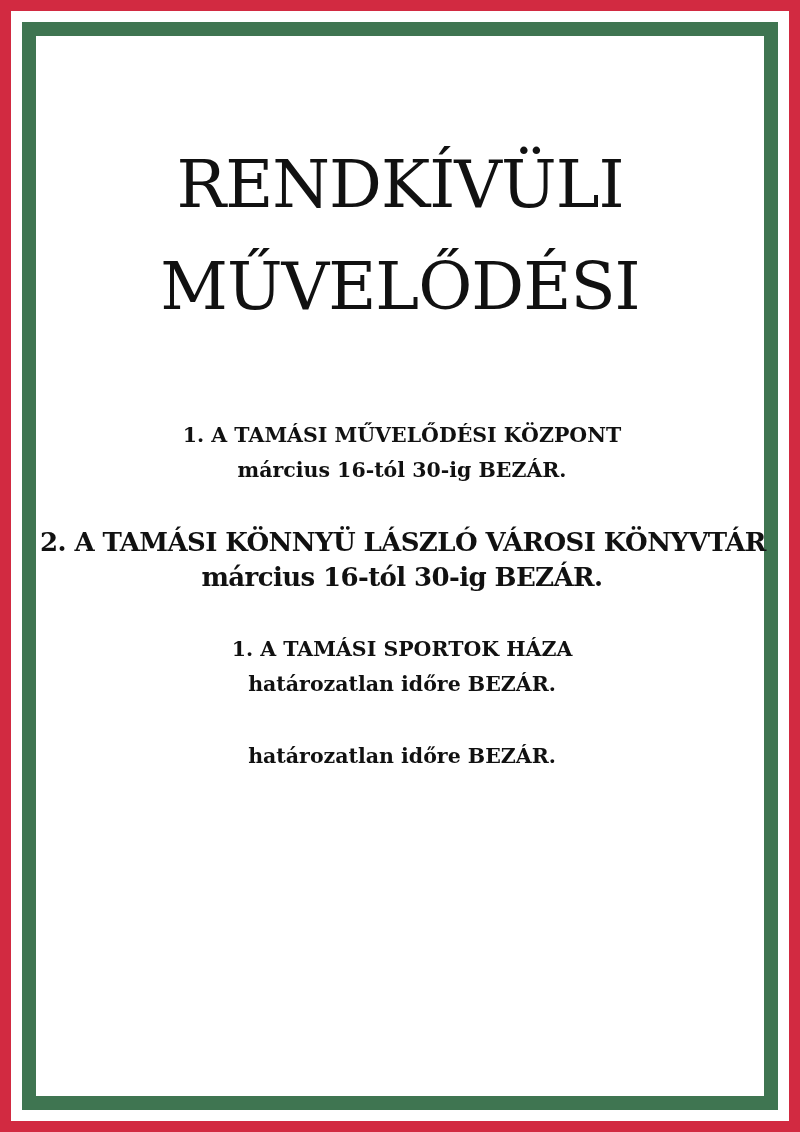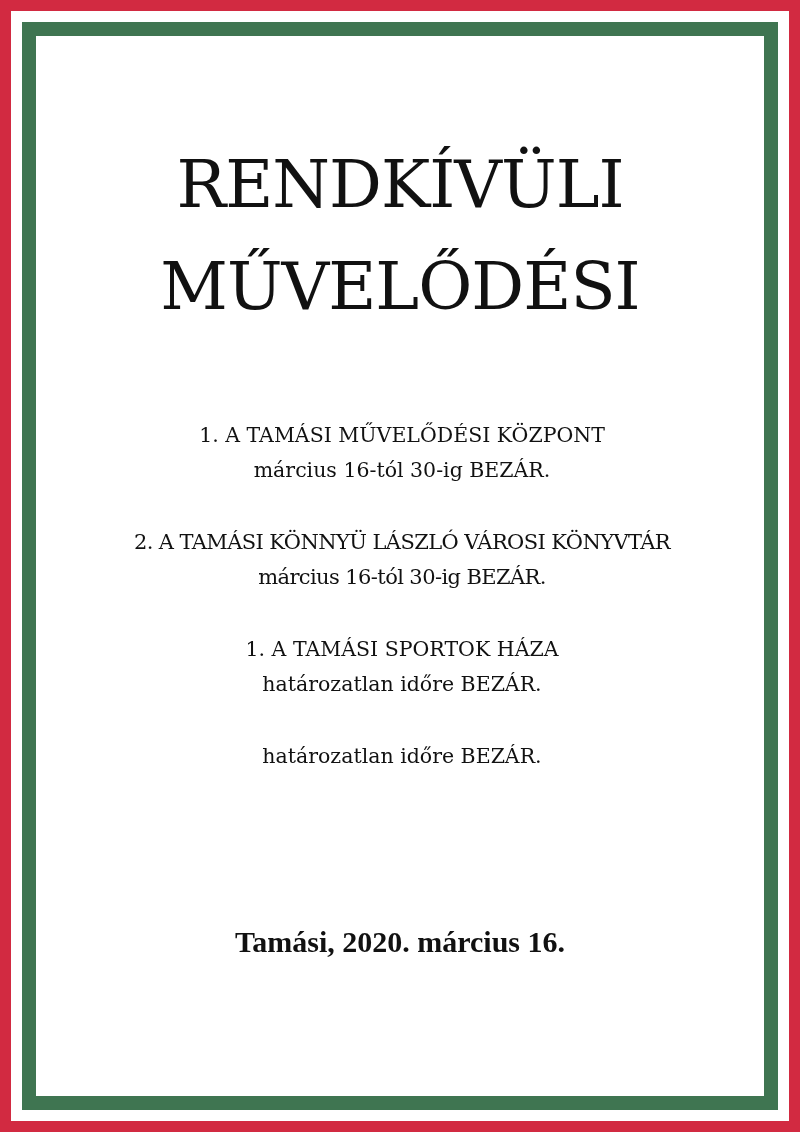--- a/index.html
+++ b/index.html
@@ -47,28 +47,28 @@
       letter-spacing: -1px;
       margin: 0;
     }
     .items {
       position: absolute;
       left: 0; width: 100%;
       top: 382px;
     }
     .item {
       font-family: "DejaVu Serif", "Liberation Serif", serif;
-      font-weight: normal;
+      font-weight: bold;
       font-size: 20.5px;
       line-height: 35px;
       margin: 0 0 37px 4px;
     }
     .item.wide {
       letter-spacing: -0.6px;
-      font-size: 21px;
+      font-size: 26px;
     }
     .item .line {
       display: block;
       white-space: nowrap;
     }
     .footer {
       position: absolute;
       left: 0; width: 100%;
       top: 886px;
       font-family: "Liberation Serif", "DejaVu Serif", serif;
@@ -100,14 +100,13 @@
     </p>
     <p class="item">
       <span class="line">1. A TAMÁSI SPORTOK HÁZA</span>
       <span class="line">határozatlan időre BEZÁR.</span>
     </p>
     <p class="item">
       <span class="line">határozatlan időre BEZÁR.</span>
     </p>
   </div>
 
-  <div class="footer">Tamási, 2020. március 16.</div>
 </div>
 
 </body></html>

